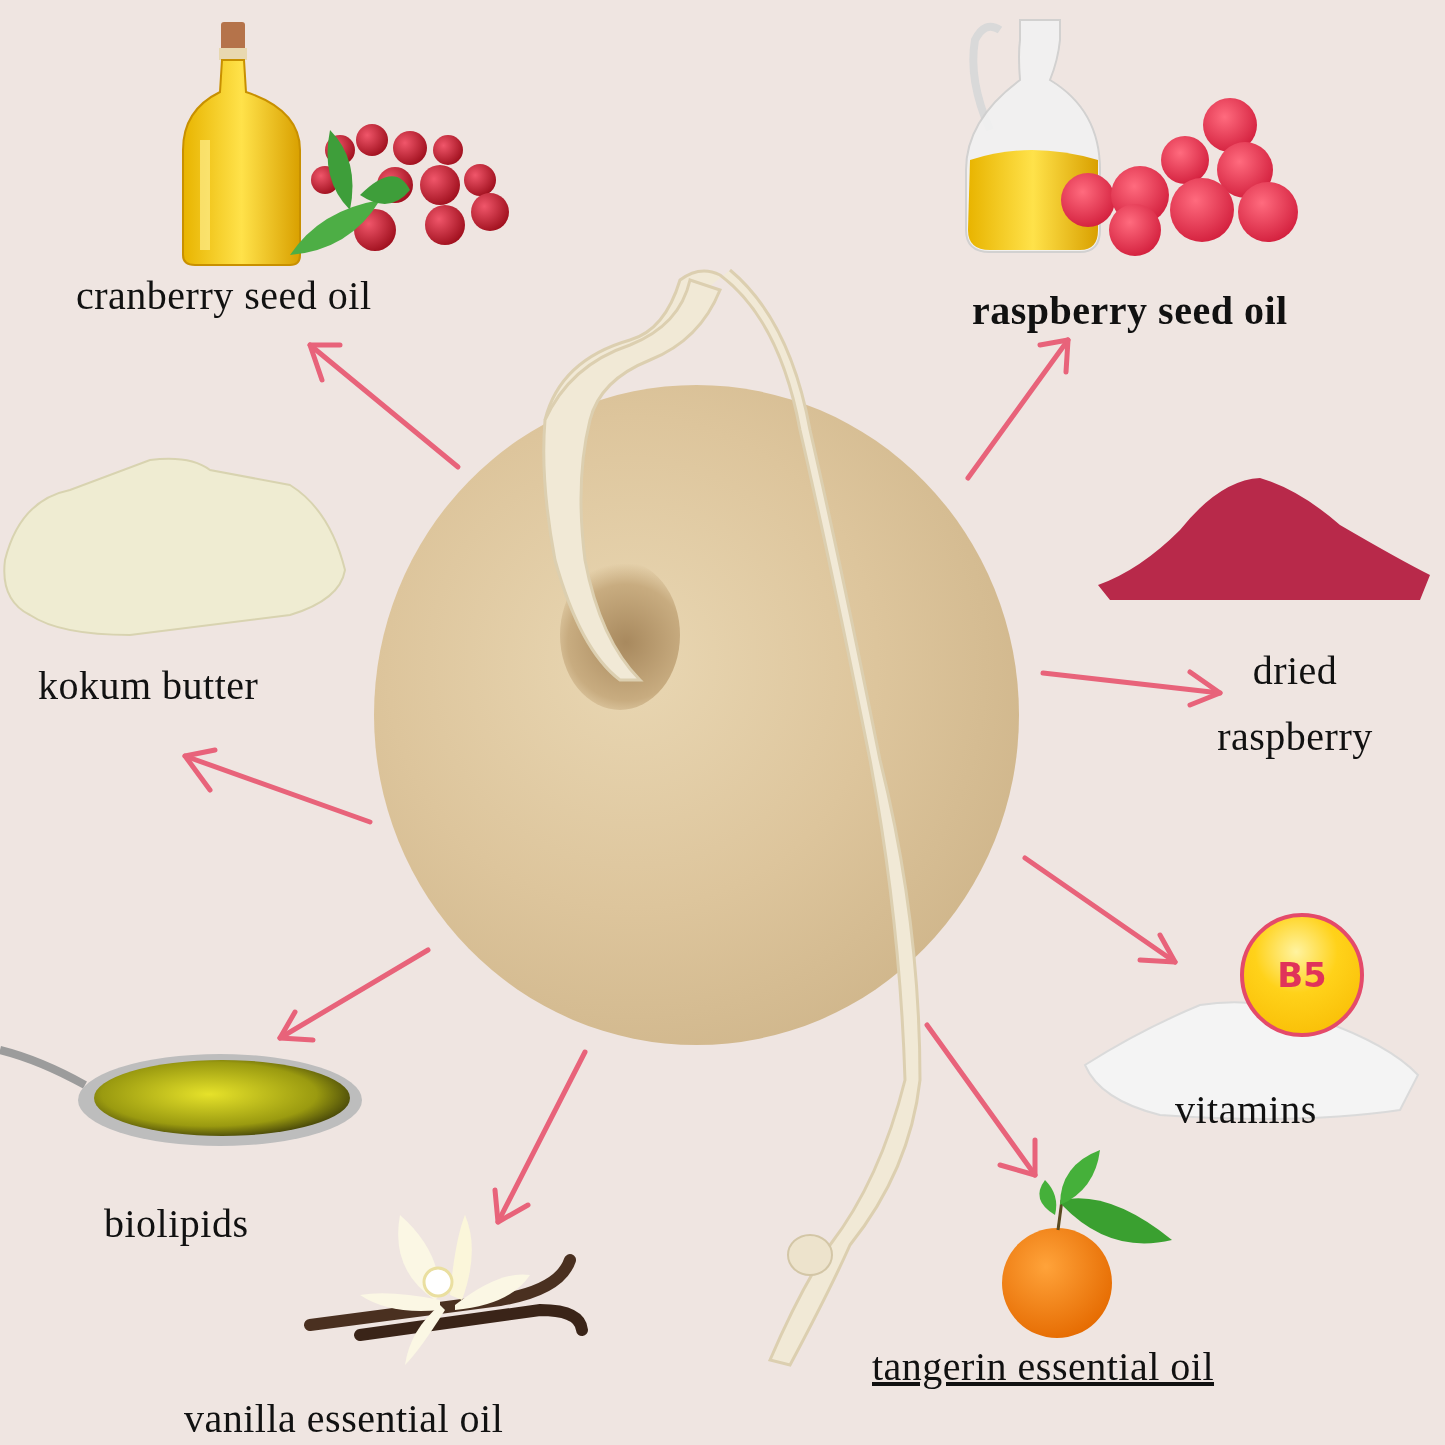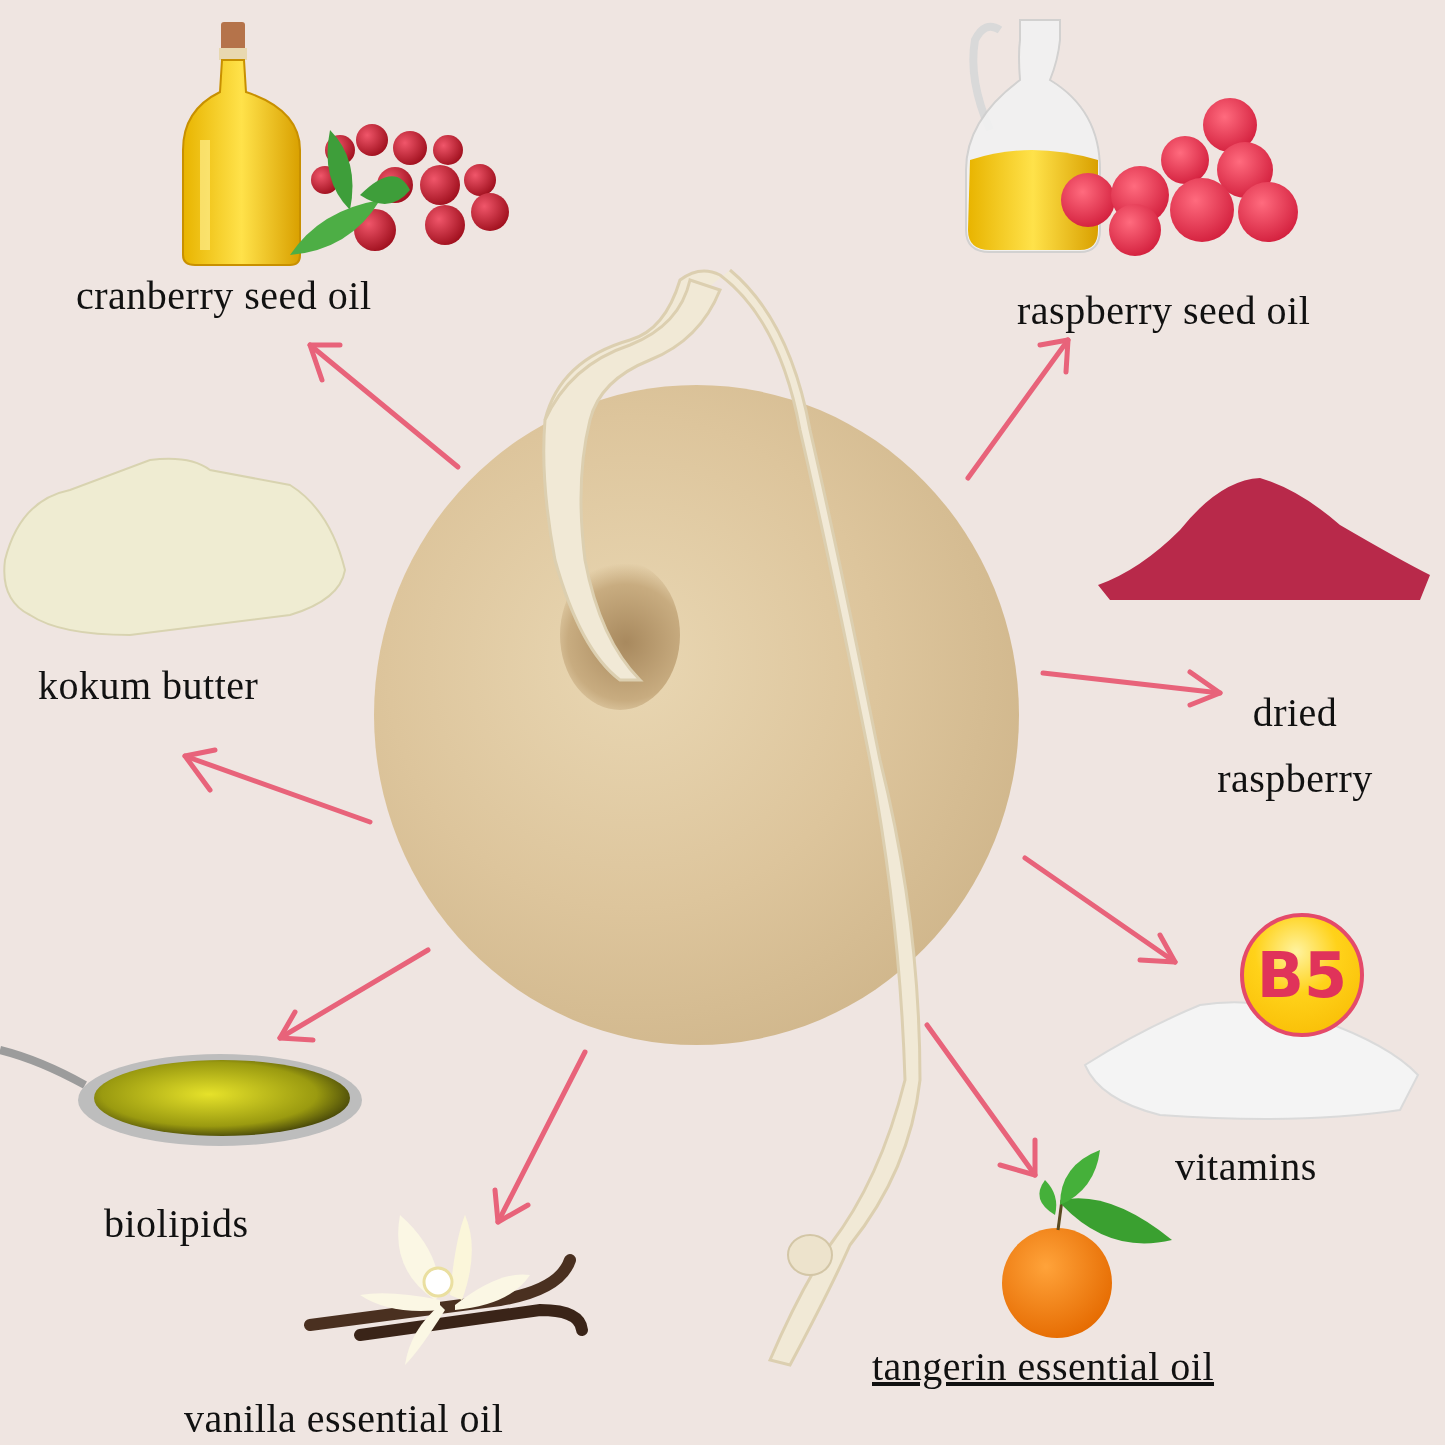--- a/index.html
+++ b/index.html
@@ -1,28 +1,28 @@
 <!DOCTYPE html>
 <html><head>
 <meta charset="utf-8">
 <style>
   html, body { margin:0; padding:0; }
   body { width:1445px; height:1445px; background:#EFE5E1; position:relative; overflow:hidden;
          font-family:"Liberation Serif","DejaVu Serif",serif; color:#111; }
   .label { position:absolute; font-size:40px; line-height:1.2; white-space:nowrap; letter-spacing:0.5px; }
-  .label.center { text-align:center;margin-top:42px; }
+  .label.center { text-align:center; }
   svg.full { position:absolute; left:0; top:0; width:1445px; height:1445px; pointer-events:none; }
   .soap { position:absolute; left:374px; top:385px; width:645px; height:660px; border-radius:50%;
           background: radial-gradient(circle at 40% 42%, #E9D7B3 0%, #DDC59C 45%, #CDB388 85%, #BFA47A 100%); }
   .hole { position:absolute; left:560px; top:560px; width:120px; height:150px; border-radius:50%;
           background: radial-gradient(circle at 55% 55%, #A8895E 0%, #C8AC80 55%, rgba(205,179,136,0) 75%); }
   .b5 { position:absolute; left:1240px; top:913px; width:124px; height:124px; border-radius:50%;
         background: radial-gradient(circle at 45% 30%, #FFF3A0 0%, #FFD21A 40%, #F7B800 100%);
         border:4px solid #E44A6A; box-sizing:border-box; display:flex; align-items:center; justify-content:center;
-        color:#E0335A; font-family:"DejaVu Sans", sans-serif; font-weight:bold; font-size:62px; }
+        color:#E0335A; font-family:"DejaVu Sans", sans-serif; font-weight:bold; font-size:34px; }
 </style>
 </head>
 <body>
 
 <svg class="full" viewBox="0 0 1445 1445">
   <defs>
     <linearGradient id="oilg" x1="0" y1="0" x2="1" y2="0">
       <stop offset="0" stop-color="#E8B400"></stop>
         <stop offset="0.5" stop-color="#FFE24A"></stop>
         <stop offset="1" stop-color="#D9A000"></stop>
@@ -162,22 +162,22 @@
     <path d="M545 420 Q540 480 555 560 Q580 650 620 680 L640 680 Q600 640 585 560 Q575 480 590 420 Q600 380 650 360 Q700 340 720 290 L690 280 Q680 325 630 345 Q570 365 545 420 Z" fill="#F1E9D6" stroke="#DCCFB0" stroke-width="3"></path>
     <ellipse cx="810" cy="1255" rx="22" ry="20" fill="#EDE3CC" stroke="#D3C6A6" stroke-width="2"></ellipse>
   </g>
 </svg>
 
 <div class="b5">
     <span>B5</span>
   </div>
 
 <div class="label" style="left:76px; top:272px;">cranberry seed oil</div>
-<div class="label" style="left:1017px; top:287px;">raspberry seed oil</div>
+<div class="label" style="left:972px; top:287px;font-weight:bold;">raspberry seed oil</div>
 <div class="label" style="left:38px; top:662px;text-align:center;">kokum butter</div>
 <div class="label center" style="left:1170px; top:647px; width:250px;">
   <div style="height:66px;">dried</div>
   <div style="height:66px;">raspberry</div>
 </div>
 <div class="label" style="left:104px; top:1200px;">biolipids</div>
-<div class="label" style="left:1175px; top:1143px;">vitamins</div>
+<div class="label" style="left:1175px; top:1086px;">vitamins</div>
 <div class="label" style="left:184px; top:1375px;margin-top:20px;">vanilla essential oil</div>
 <div class="label" style="left:872px; top:1343px;text-decoration:underline;">tangerin essential oil</div>
 
 </body></html>

